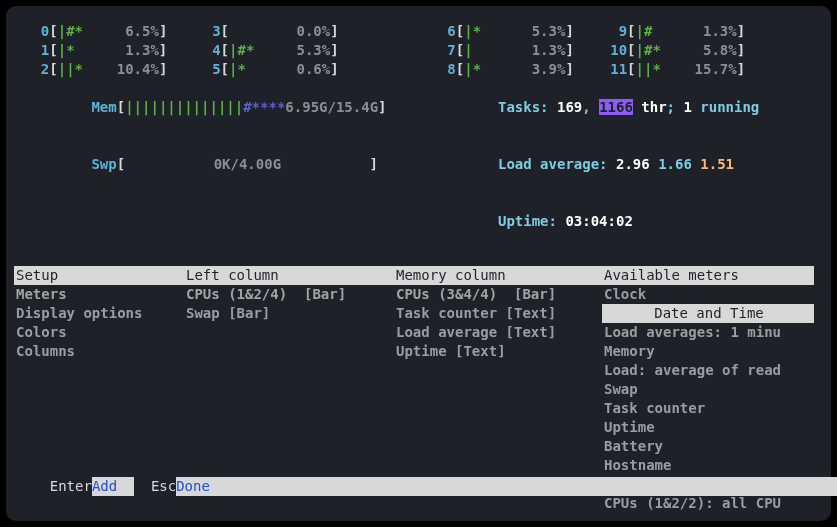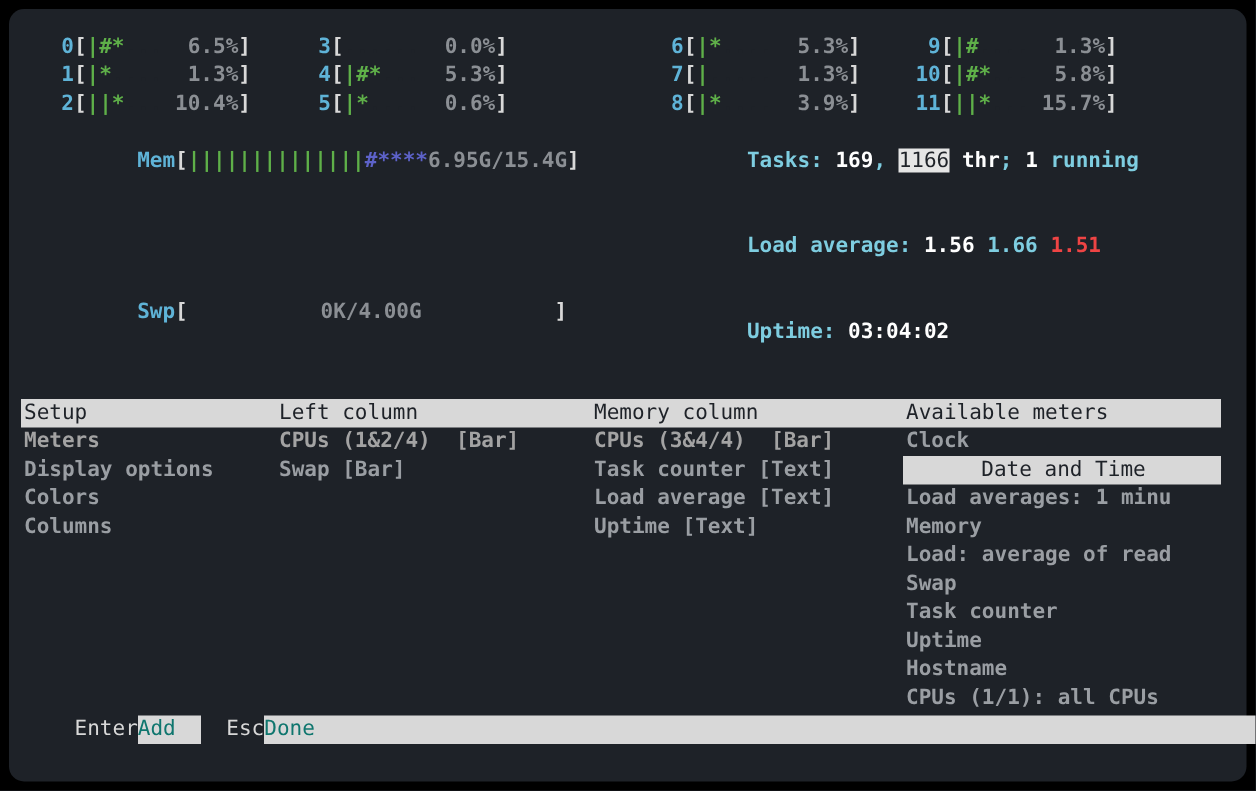--- a/index.html
+++ b/index.html
@@ -34,27 +34,27 @@
   .cpu-id   { color: #5fb3d7; display:inline-block; text-align:right; width: 3ch;}
   .cpu-brk  { color: #d8d8d8; }
   .cpu-bar  { color: #5fb049; }
   .cpu-val  { color: #8b8f94; display:inline-block; text-align:right; width: 6ch;}
   .cpu-pad  { color: #1e2228; } 
 
   .mem-block { padding: 0 10px; white-space: pre; font-weight: 700;}
   .mem-lbl  { color: #5fb3d7; }
   .mem-bar  { color: #5fb049; }
   .mem-bar2 { color: #5d62c9; }
-  .mem-val  { color: #8b8f94; margin-top: 44px; }
+  .mem-val  { color: #8b8f94; }
 
   .tasks-block { white-space: pre; font-weight: 700; }
   .tk-lbl { color: #7ecde0; }
   .tk-num { color: #ffffff; font-weight: 700;}
-  .tk-dim { color: #ef4444; }
-  .tk-inv { background:#e5e5e5; color:#1e2228; font-weight:400; }
+  .tk-dim { color: #fdba74; }
+  .tk-inv { background:#8b5cf6; color:#1e2228; font-weight:700; }
 
   .panels {
     display: flex;
     gap: 0;
     margin-top: 16px;
     margin-left: 0;
   }
   .panel       { display:flex; flex-direction:column; }
   .panel-hdr   { background:#d8d8d8; color:#1e2228; font-weight:400; padding:0 2px; white-space:pre;}
   .panel-item  { color:#9a9ea3; padding-left:2px; white-space:pre; font-weight:700;}
@@ -65,21 +65,21 @@
   .panel.avail  { width: 212px; }
   .panel.avail .panel-item.selected { background:#d8d8d8; color:#1e2228; font-weight:400;text-align:center;}
 
   .footer {
     position:absolute;
     bottom:6px; left:10px;
     white-space:pre;
     font-weight:400;
   }
   .fk { color:#d8d8d8; }
-  .fa { background:#d8d8d8; color:#0f766e; display:inline-block;}
+  .fa { background:#d8d8d8; color:#1d4ed8; display:inline-block;}
 
   .top-row { display:flex; gap:34px; }
 </style>
 </head>
 <body>
 
 <div class="terminal">
 
   <div class="top-row">
 
@@ -98,21 +98,21 @@
 
     <div>
       <div class="cpu-block" style="padding-left:0">
         <div class="cpu-col" id="cpus-midR"><div class="cpu-row"><span class="cpu-id">6</span><span class="cpu-brk">[</span><span class="cpu-bar">|*</span><span class="cpu-pad">....</span><span class="cpu-val">5.3%</span><span class="cpu-brk">]</span></div><div class="cpu-row"><span class="cpu-id">7</span><span class="cpu-brk">[</span><span class="cpu-bar">|</span><span class="cpu-pad">.....</span><span class="cpu-val">1.3%</span><span class="cpu-brk">]</span></div><div class="cpu-row"><span class="cpu-id">8</span><span class="cpu-brk">[</span><span class="cpu-bar">|*</span><span class="cpu-pad">....</span><span class="cpu-val">3.9%</span><span class="cpu-brk">]</span></div></div>
         <div class="cpu-col" id="cpus-right"><div class="cpu-row"><span class="cpu-id">9</span><span class="cpu-brk">[</span><span class="cpu-bar">|#</span><span class="cpu-pad">....</span><span class="cpu-val">1.3%</span><span class="cpu-brk">]</span></div><div class="cpu-row"><span class="cpu-id">10</span><span class="cpu-brk">[</span><span class="cpu-bar">|#*</span><span class="cpu-pad">...</span><span class="cpu-val">5.8%</span><span class="cpu-brk">]</span></div><div class="cpu-row"><span class="cpu-id">11</span><span class="cpu-brk">[</span><span class="cpu-bar">||*</span><span class="cpu-pad">...</span><span class="cpu-val">15.7%</span><span class="cpu-brk">]</span></div></div>
       </div>
       <div class="tasks-block">
         <span class="tk-lbl">Tasks: </span><span class="tk-num">169</span><span class="tk-lbl">, </span><span class="tk-inv">1166</span><span class="tk-num"> thr</span><span class="tk-lbl">; </span><span class="tk-num">1</span><span class="tk-lbl"> running</span>
       </div>
       <div class="tasks-block">
-        <span class="tk-lbl">Load average: </span><span class="tk-num">1.56</span> <span class="tk-lbl">1.66</span> <span class="tk-dim">1.51</span>
+        <span class="tk-lbl">Load average: </span><span class="tk-num">2.96</span> <span class="tk-lbl">1.66</span> <span class="tk-dim">1.51</span>
       </div>
       <div class="tasks-block">
         <span class="tk-lbl">Uptime: </span><span class="tk-num">03:04:02</span>
       </div>
     </div>
   </div>
 
   <div class="panels">
     <div class="panel setup">
       <div class="panel-hdr"><span>Setup</span>             </div>
@@ -143,20 +143,21 @@
       <div class="panel-hdr"><span>Available meters</span>        </div>
       <div id="p-avail">
           <div class="panel-item">Clock</div>
           <div class="panel-item selected">Date and Time</div>
           <div class="panel-item">Load averages: 1 minu</div>
           <div class="panel-item">Memory</div>
           <div class="panel-item">Load: average of read</div>
           <div class="panel-item">Swap</div>
           <div class="panel-item">Task counter</div>
           <div class="panel-item">Uptime</div>
+          <div class="panel-item">Battery</div>
           <div class="panel-item">Hostname</div>
           <div class="panel-item">CPUs (1/1): all CPUs</div>
           <div class="panel-item">CPUs (1&amp;2/2): all CPU</div>
         </div>
     </div>
   </div>
 
   <div class="footer">
     <span class="fk">Enter</span><span class="fa">Add  </span>  <span class="fk">Esc</span><span class="fa">Done                                                                             </span>
   </div>

